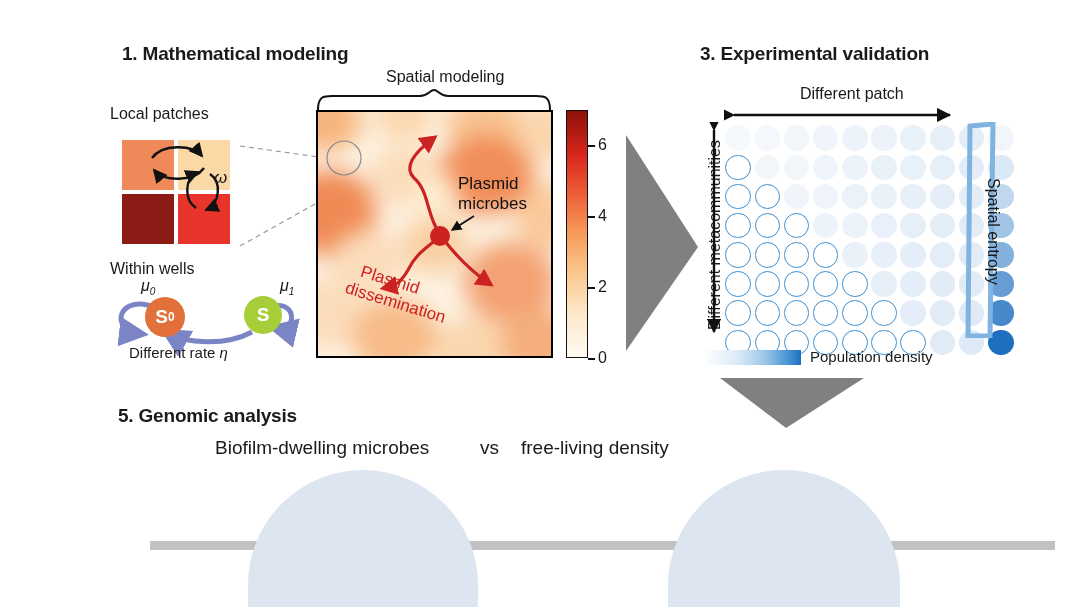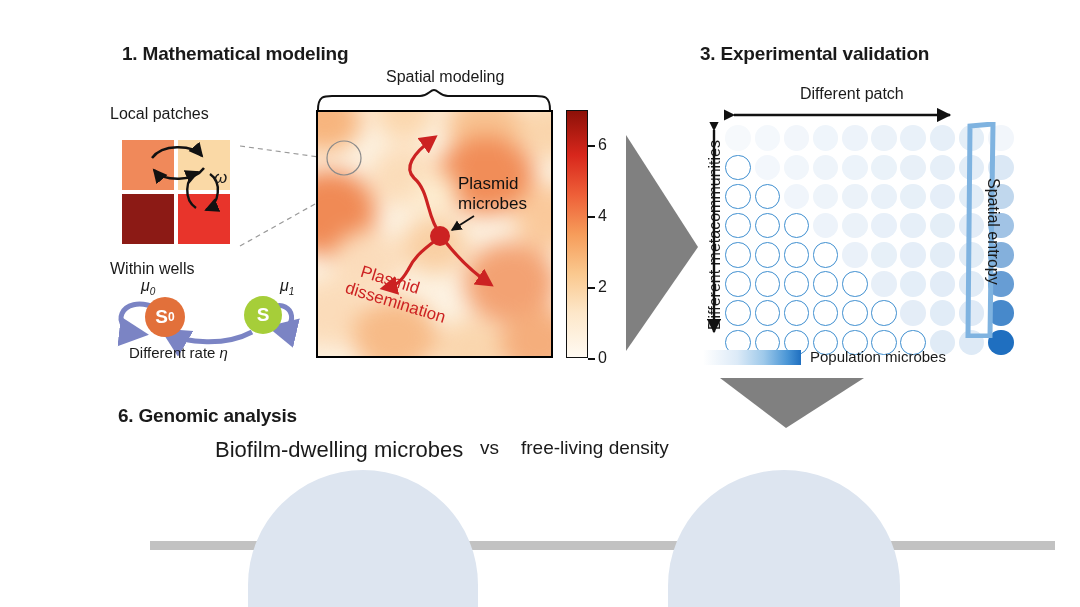--- a/index.html
+++ b/index.html
@@ -282,29 +282,29 @@
     <div class="well fill" style="background: rgb(31, 111, 192);"></div>
   </div>
 
 <svg class="abs" style="left:964px;top:122px;" width="34" height="216">
   <path d="M4,214 L6,4 L29,2 L26,214 Z" fill="none" stroke="#7fb3e0" stroke-width="5"></path>
 </svg>
 <div class="abs lbl" style="left:1002px;top:178px;transform:rotate(90deg);transform-origin:left top;">Spatial entropy</div>
 
 <div class="abs" style="left:703px;top:350px;width:98px;height:15px;
      background:linear-gradient(to right,#ffffff 0%,#dceaf7 35%,#9ec9ea 62%,#4a96d6 86%,#1f6fc0 100%);"></div>
-<div class="abs lbl-sm" style="left:810px;top:348px;">Population microbes</div>
+<div class="abs lbl-sm" style="left:810px;top:348px;">Population density</div>
 
 <svg class="abs" style="left:636px;top:378px;" width="232" height="52">
   <path d="M84,0 L228,0 L150,50 Z" fill="#808080"></path>
 </svg>
 
-<div class="abs panel-title" style="left:118px;top:405px;">6. Genomic analysis</div>
-
-<div class="abs lbl" style="left:215px;top:437px;font-size:22px;">Biofilm-dwelling microbes</div>
+<div class="abs panel-title" style="left:118px;top:405px;">5. Genomic analysis</div>
+
+<div class="abs lbl" style="left:215px;top:437px;font-size:19px;">Biofilm-dwelling microbes</div>
 <div class="abs lbl" style="left:480px;top:437px;font-size:19px;">vs</div>
 <div class="abs lbl" style="left:521px;top:437px;font-size:19px;">free-living density</div>
 
 <div id="surface" style="left:150px;top:541px;width:905px;height:9px;"></div>
 
 <div class="dome" style="left:248px;top:470px;width:230px;height:142px;
      border-radius:115px 115px 0 0;"></div>
 
 <div class="dome" style="left:668px;top:470px;width:232px;height:142px;
      border-radius:116px 116px 0 0;"></div>

